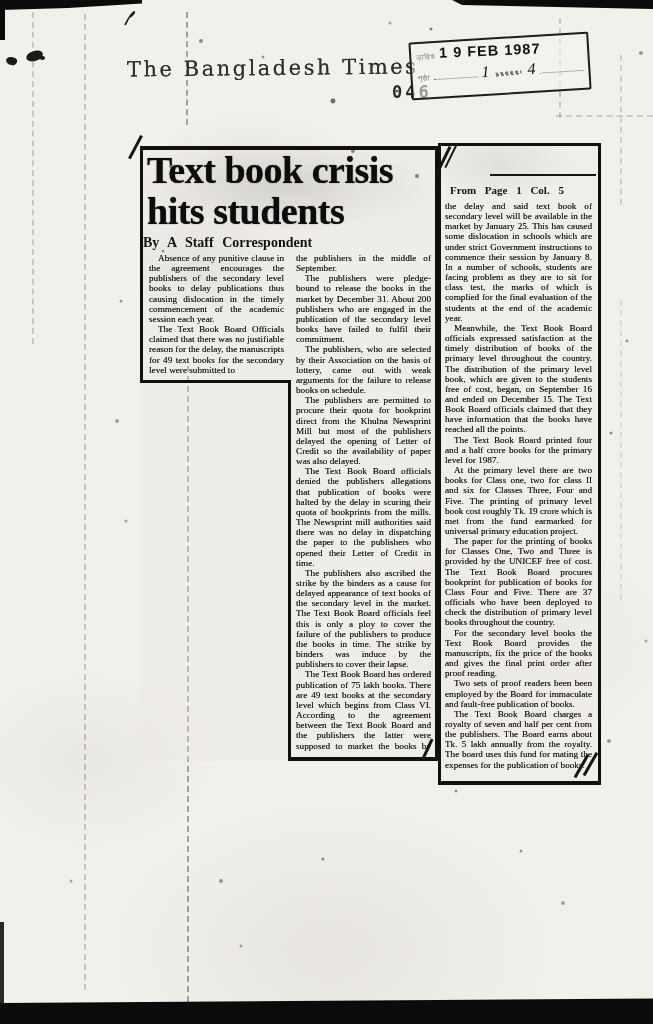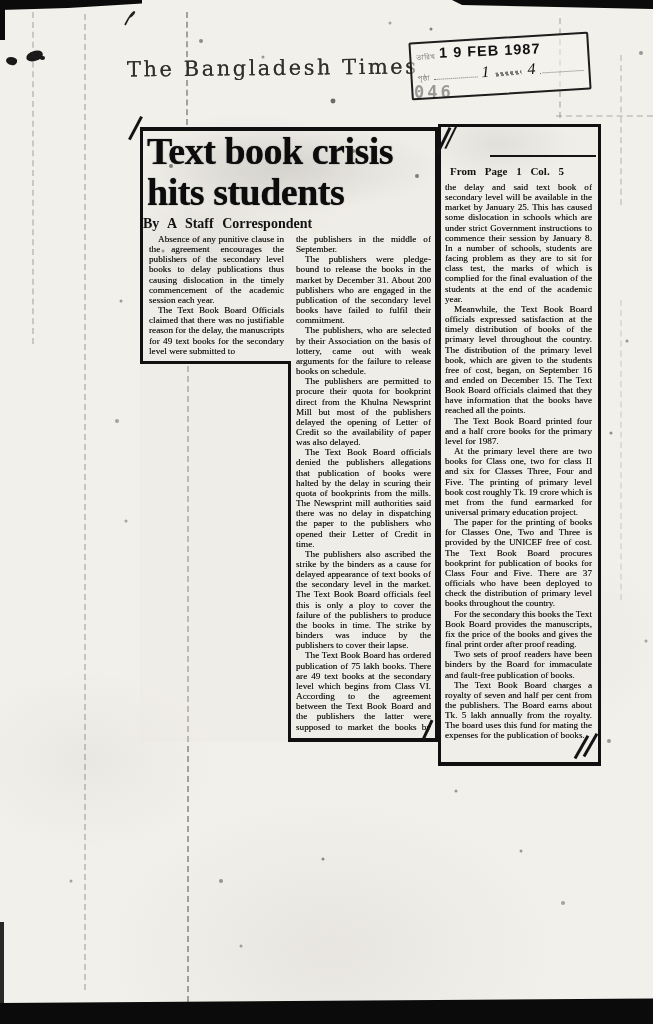--- a/index.html
+++ b/index.html
@@ -28,38 +28,38 @@
   .blob3{left:40px;top:56px;width:5px;height:4px;}
   .pen-squiggle{position:absolute;left:122px;top:3px;}
   
   .fold{position:absolute;width:0;border-left:2px dashed rgba(45,42,38,0.40);}
   .fold-h{position:absolute;height:0;border-top:2px dashed rgba(45,42,38,0.40);}
   
   .masthead{position:absolute;left:127px;top:56px;font-family:"DejaVu Serif",serif;
     font-size:21px;letter-spacing:2.5px;color:#30302e;transform:rotate(-0.6deg);
     text-shadow:0 0 0.6px rgba(40,40,40,0.8);}
   .serial{position:absolute;left:392px;top:82px;font-family:"DejaVu Sans Mono",monospace;
-    font-size:17px;font-weight:700;letter-spacing:3px;color:#2a2a2a;margin-left:22px;}
+    font-size:17px;font-weight:700;letter-spacing:3px;color:#2a2a2a;}
   
   .stamp{position:absolute;left:410px;top:37px;width:180px;height:58px;
     border:2.5px solid #1d1d1d;transform:rotate(-3.5deg);
     background:rgba(246,244,238,0.55);box-sizing:border-box;padding:3px 5px 2px 5px;
     border-radius:2px;}
   .stamp-row{display:flex;align-items:baseline;gap:4px;}
   .bn-label{font-size:7px;color:rgba(20,20,20,0.75);letter-spacing:0.5px;white-space:nowrap;}
   .stamp-date{font-family:"Liberation Sans",sans-serif;font-weight:700;font-size:14.5px;
     letter-spacing:1px;color:#111;white-space:nowrap;transform:rotate(1deg);}
   .stamp-dots{flex:1;border-bottom:1.5px dotted rgba(20,20,20,0.55);height:8px;}
   .stamp-row2{margin-top:7px;}
   .hand{font-style:italic;font-size:16px;color:#101010;line-height:10px;}
   .smudge{display:inline-block;width:26px;height:4px;margin:0 2px;
     background:repeating-linear-gradient(90deg,rgba(20,20,20,0.55) 0 3px,transparent 3px 5px);
     transform:rotate(-2deg);}
   
-  .clip{position:absolute;}
+  .clip{position:absolute;margin-top:19px;}
   .seg{position:absolute;background:#101010;}
   .main-clip{left:140px;top:127px;width:298px;height:615px;
     background:
       radial-gradient(200px 60px at 150px 40px, rgba(30,28,25,0.10), transparent 75%),
       radial-gradient(120px 80px at 60px 120px, rgba(30,28,25,0.05), transparent 70%),
       rgba(236,233,226,0.35);}
   .main-clip .b-top{left:0;top:0;width:298px;height:3.5px;}
   .main-clip .b-left{left:0;top:0;width:3px;height:237px;}
   .main-clip .b-bl{left:0;top:234px;width:151px;height:3px;}
   .main-clip .b-mid{left:148px;top:234px;width:3px;height:381px;}
@@ -194,22 +194,22 @@
 
     <div class="cont-underline"></div>
     <div class="from-note">From Page 1 Col. 5</div>
 
     <div class="col cont-body">
       <p class="para flush">the delay and said text book of secondary level will be available in the market by January 25. This has caused some dislocation in schools which are under strict Government instructions to commence their session by January 8. In a number of schools, students are facing problem as they are to sit for class test, the marks of which is complied for the final evaluation of the students at the end of the academic year.</p>
       <p class="para">Meanwhile, the Text Book Board officials expressed satisfaction at the timely distribution of books of the primary level throughout the country. The distribution of the primary level book, which are given to the students free of cost, began, on September 16 and ended on December 15. The Text Book Board officials claimed that they have information that the books have reached all the points.</p>
       <p class="para">The Text Book Board printed four and a half crore books for the primary level for 1987.</p>
       <p class="para">At the primary level there are two books for Class one, two for class II and six for Classes Three, Four and Five. The printing of primary level book cost roughly Tk. 19 crore which is met from the fund earmarked for universal primary education project.</p>
       <p class="para">The paper for the printing of books for Classes One, Two and Three is provided by the UNICEF free of cost. The Text Book Board procures bookprint for publication of books for Class Four and Five. There are 37 officials who have been deployed to check the distribution of primary level books throughout the country.</p>
-      <p class="para">For the secondary this books the Text Book Board provides the manuscripts, fix the price of the books and gives the final print order after proof reading.</p>
-      <p class="para">Two sets of proof readers have been binders by the Board for immaculate and fault-free publication of books.</p>
+      <p class="para">For the secondary level books the Text Book Board provides the manuscripts, fix the price of the books and gives the final print order after proof reading.</p>
+      <p class="para">Two sets of proof readers been been employed by the Board for immaculate and fault-free publication of books.</p>
       <p class="para">The Text Book Board charges a royalty of seven and half per cent from the publishers. The Board earns about Tk. 5 lakh annually from the royalty. The board uses this fund for mating the expenses for the publication of books.</p>
     </div>
     <div class="slash" style="left:142px;top:610px;width:2.5px;height:26px;transform:rotate(30deg)"></div>
     <div class="slash" style="left:151px;top:608px;width:2.5px;height:26px;transform:rotate(30deg)"></div>
   </div>
 
   <div class="specks"></div>
 </div>
 
 </body></html>

